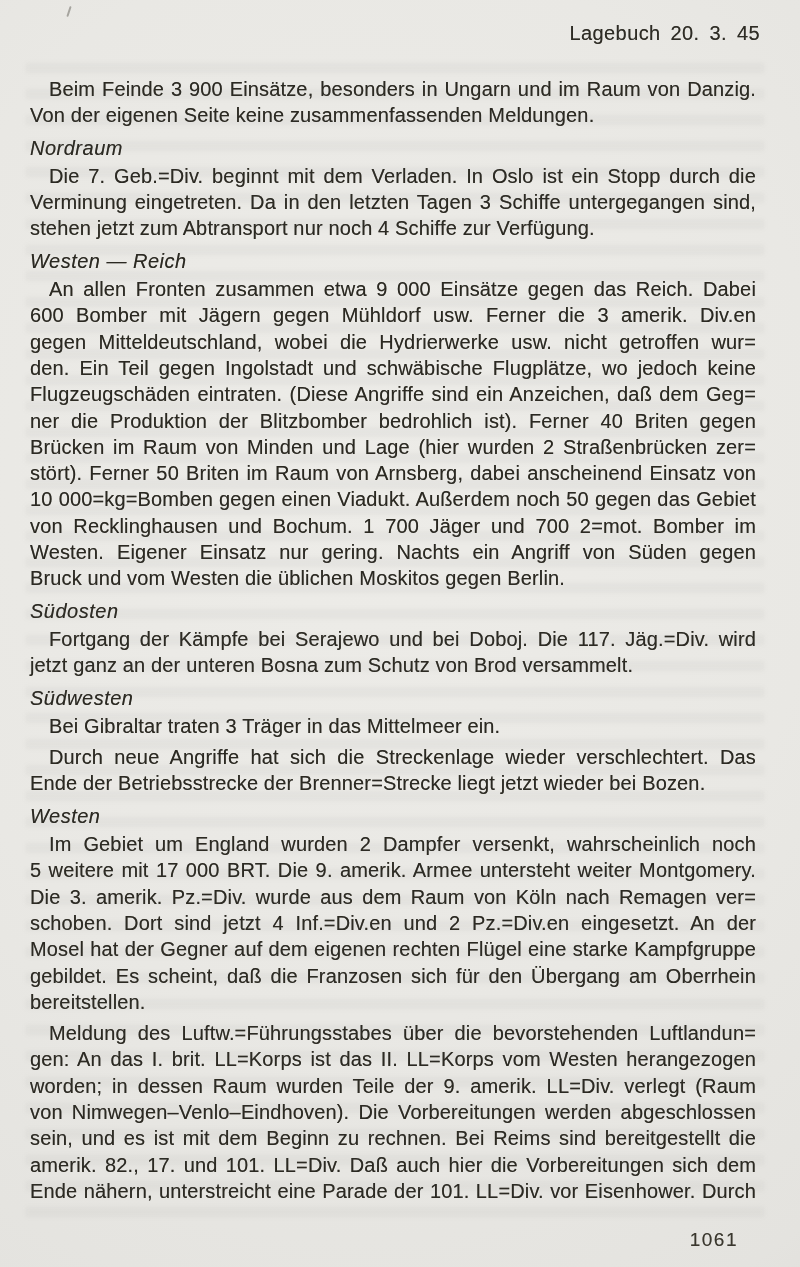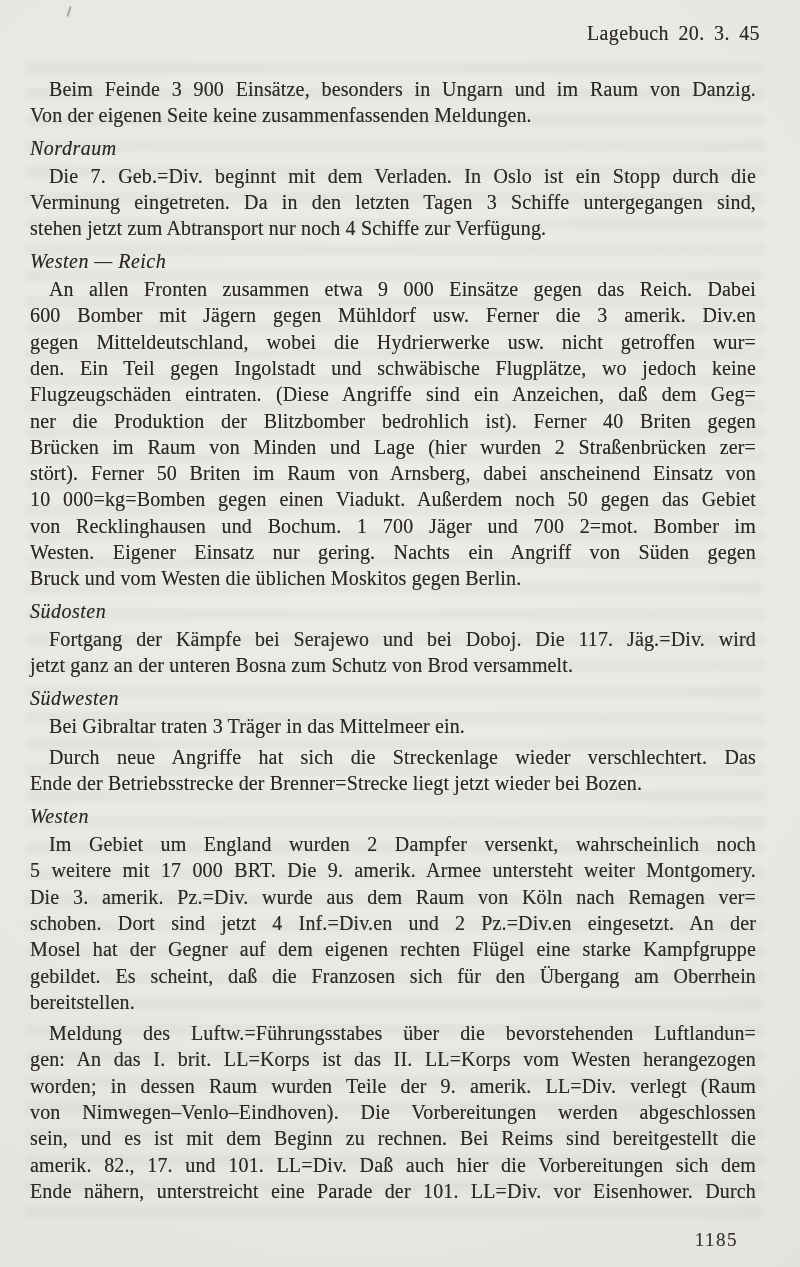--- a/index.html
+++ b/index.html
@@ -7,21 +7,21 @@
     margin: 0;
     padding: 0;
     background: #9a9995;
   }
   .page {
     position: relative;
     width: 800px;
     height: 1267px;
     margin: 0 auto;
     overflow: hidden;
-    font-family: Liberation Serif, serif;
+    font-family: Liberation Sans, sans-serif;
     color: #2b2922;
     background:
       radial-gradient(ellipse 130% 95% at 45% 38%,
         #edece8 0%, #e9e8e4 45%, #e4e3df 75%, #dbdad6 93%, #cfcec9 100%);
   }
   
   .page::after {
     content: "";
     position: absolute;
     top: 55px; left: 26px; right: 36px; bottom: 50px;
@@ -150,14 +150,14 @@
         <div class="line first">Meldung des Luftw.=Führungsstabes über die bevorstehenden Luftlandun=</div>
         <div class="line">gen: An das I. brit. LL=Korps ist das II. LL=Korps vom Westen herangezogen</div>
         <div class="line">worden; in dessen Raum wurden Teile der 9. amerik. LL=Div. verlegt (Raum</div>
         <div class="line">von Nimwegen–Venlo–Eindhoven). Die Vorbereitungen werden abgeschlossen</div>
         <div class="line">sein, und es ist mit dem Beginn zu rechnen. Bei Reims sind bereitgestellt die</div>
         <div class="line">amerik. 82., 17. und 101. LL=Div. Daß auch hier die Vorbereitungen sich dem</div>
         <div class="line">Ende nähern, unterstreicht eine Parade der 101. LL=Div. vor Eisenhower. Durch</div>
       </div>
     </div>
 
-  <div class="page-number">1185</div>
+  <div class="page-number">1061</div>
 </div>
 
 </body></html>

